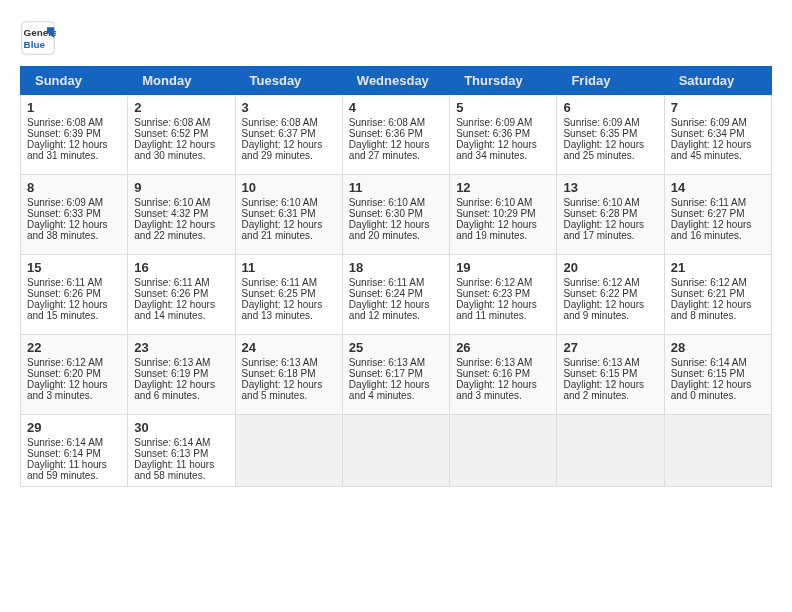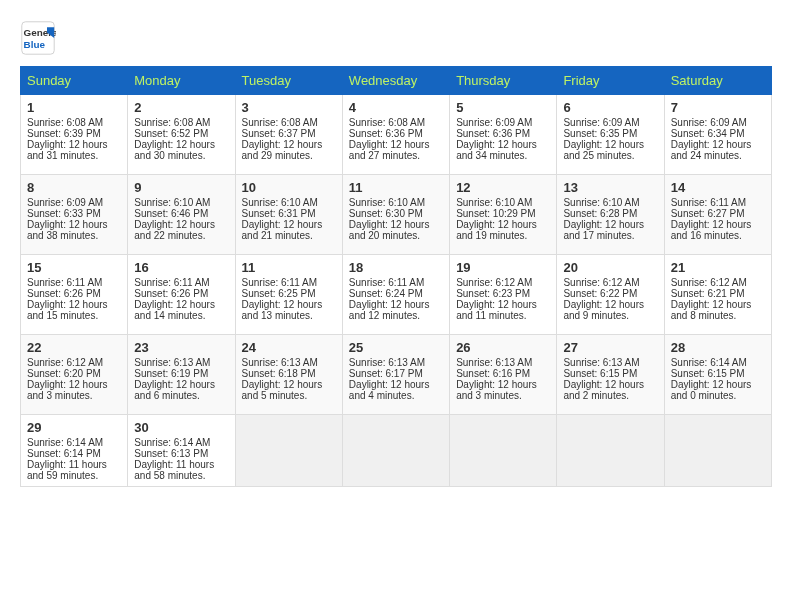--- a/index.html
+++ b/index.html
@@ -37,25 +37,25 @@
       font-size: 16px;
       color: #555;
     }
     table {
       width: 100%;
       border-collapse: collapse;
       table-layout: fixed;
     }
     thead tr th {
       background-color: #1565c0;
-      color: #bef264;
+      color: #e5e5e5;
       text-align: left;
-      padding: 6px 6px;
+      padding: 6px 14px;
       font-size: 13px;
-      font-weight: normal;
+      font-weight: bold;
       border: 1px solid #1565c0;
     }
     tbody tr td {
       vertical-align: top;
       padding: 5px 6px;
       font-size: 10px;
       color: #333;
       border: 1px solid #ddd;
       background: #fff;
       height: 80px;
@@ -148,35 +148,35 @@
           <div>Sunrise: 6:09 AM</div>
           <div>Sunset: 6:35 PM</div>
           <div>Daylight: 12 hours</div>
           <div>and 25 minutes.</div>
         </td>
         <td>
           <span class="day-num">7</span>
           <div>Sunrise: 6:09 AM</div>
           <div>Sunset: 6:34 PM</div>
           <div>Daylight: 12 hours</div>
-          <div>and 24 minutes.</div>
+          <div>and 45 minutes.</div>
         </td>
       </tr>
       <tr>
         <td>
           <span class="day-num">8</span>
           <div>Sunrise: 6:09 AM</div>
           <div>Sunset: 6:33 PM</div>
           <div>Daylight: 12 hours</div>
           <div>and 38 minutes.</div>
         </td>
         <td>
           <span class="day-num">9</span>
           <div>Sunrise: 6:10 AM</div>
-          <div>Sunset: 6:46 PM</div>
+          <div>Sunset: 4:32 PM</div>
           <div>Daylight: 12 hours</div>
           <div>and 22 minutes.</div>
         </td>
         <td>
           <span class="day-num">10</span>
           <div>Sunrise: 6:10 AM</div>
           <div>Sunset: 6:31 PM</div>
           <div>Daylight: 12 hours</div>
           <div>and 21 minutes.</div>
         </td>

